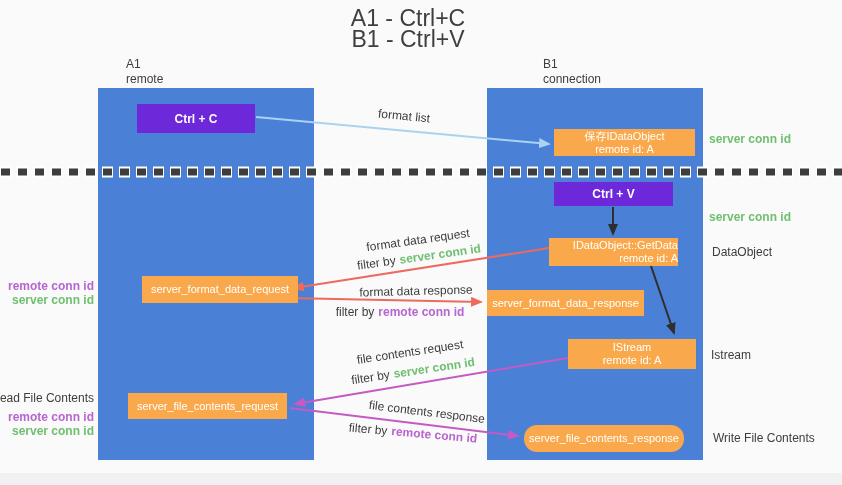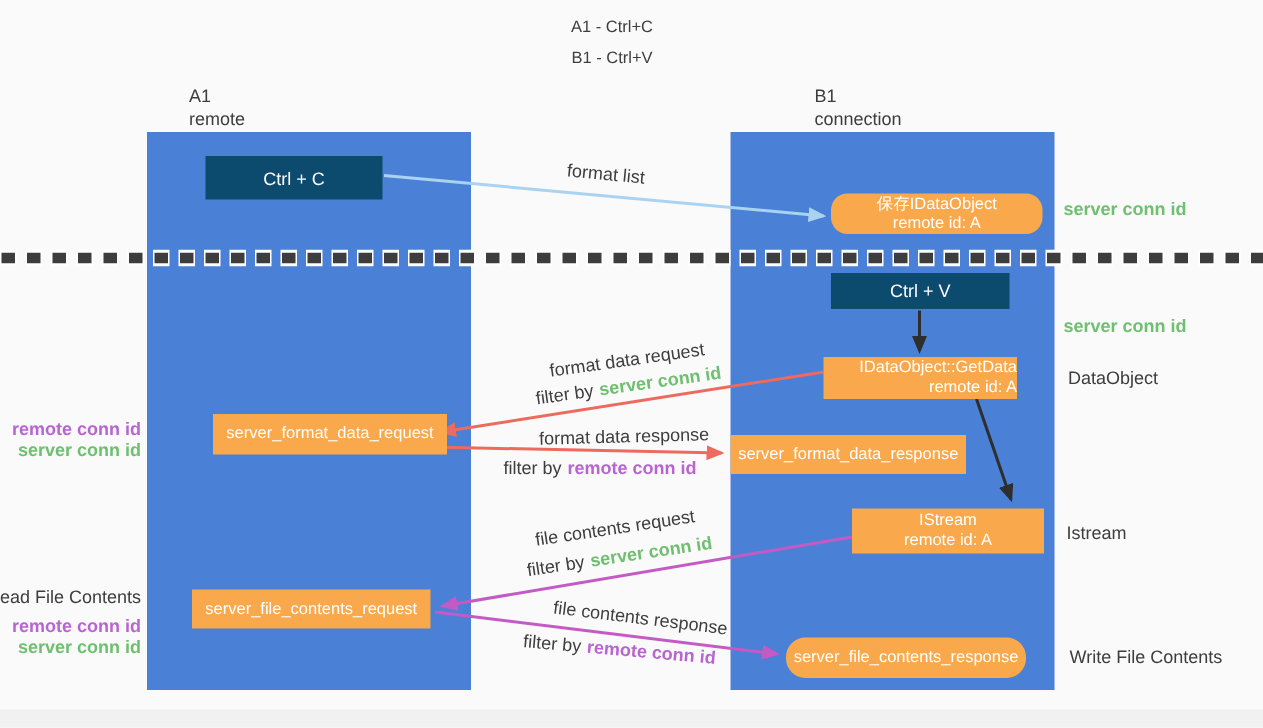--- a/index.html
+++ b/index.html
@@ -4,23 +4,23 @@
 <style>
   html,body{margin:0;padding:0;}
   body{font-family:"Liberation Sans","DejaVu Sans",sans-serif;background:#e9e9e9;}
   #canvas{position:relative;width:842px;height:485px;background:#fafafa;overflow:hidden;}
   .col{position:absolute;top:88px;width:216px;height:372px;background:#4a81d6;}
   #col-a1{left:98px;}
   #col-b1{left:487px;}
   .col-header{position:absolute;top:57px;width:160px;font-size:12px;color:#3d3d3d;line-height:15px;}
   #header-a1{left:126px;}
   #header-b1{left:543px;}
-  .title{position:absolute;top:8px;left:408px;transform:translateX(-50%);text-align:center;font-size:11px;line-height:21px;color:#3f3f3f;white-space:nowrap;}
+  .title{position:absolute;top:8px;left:408px;transform:translateX(-50%);text-align:center;font-size:23px;line-height:21px;color:#3f3f3f;white-space:nowrap;}
   .box{position:absolute;display:flex;flex-direction:column;align-items:center;justify-content:center;color:#ffffff;text-align:center;z-index:3;}
-  .box-green{background:#0c4a6e;font-size:12px;}
+  .box-green{background:#6d28d9;font-size:12px;font-weight:bold;}
   .box-orange{background:#f9a94c;font-size:11px;line-height:13px;}
   #svg-layer{position:absolute;left:0;top:0;z-index:2;}
   .side-label{position:absolute;font-size:12px;white-space:nowrap;z-index:4;}
   .lbl-green{color:#6fbf70;font-weight:bold;}
   .lbl-purple{color:#b765d0;font-weight:bold;}
   .lbl-dark{color:#3d3d3d;}
   .left-stack{text-align:right;}
   .arrow-label{position:absolute;font-size:12px;color:#3d3d3d;white-space:nowrap;z-index:4;}
   .filter-prefix{margin-right:4px;color:#3d3d3d;}
   .footer-band{position:absolute;left:0;top:473px;width:842px;height:12px;background:#f1f1f2;}
@@ -72,21 +72,21 @@
     <line x1="287" y1="298" x2="481" y2="302" stroke="#ed6a5e" stroke-width="2" marker-end="url(#ah-red)"></line>
     <line x1="651" y1="266" x2="674" y2="333" stroke="#2e2e2e" stroke-width="2" marker-end="url(#ah-black)"></line>
     <line x1="568" y1="358" x2="295" y2="404" stroke="#c45ac4" stroke-width="2" marker-end="url(#ah-mag)"></line>
     <line x1="290" y1="408" x2="518" y2="436" stroke="#c45ac4" stroke-width="2" marker-end="url(#ah-mag)"></line>
   </svg>
 
   <div class="box box-green" style="left:137px;top:104px;width:118px;height:29px;">
     <span>Ctrl + C</span>
   </div>
 
-  <div class="box box-orange" style="left:554px;top:129px;width:141px;height:27px;border-radius:11px;">
+  <div class="box box-orange" style="left:554px;top:129px;width:141px;height:27px;">
     <span>保存IDataObject</span>
     <span>remote id: A</span>
   </div>
 
   <div class="box box-green" style="left:554px;top:182px;width:119px;height:24px;">
     <span>Ctrl + V</span>
   </div>
 
   <div class="box box-orange" style="left:549px;top:238px;width:129px;height:28px;align-items:flex-end;">
     <span>IDataObject::GetData</span>

